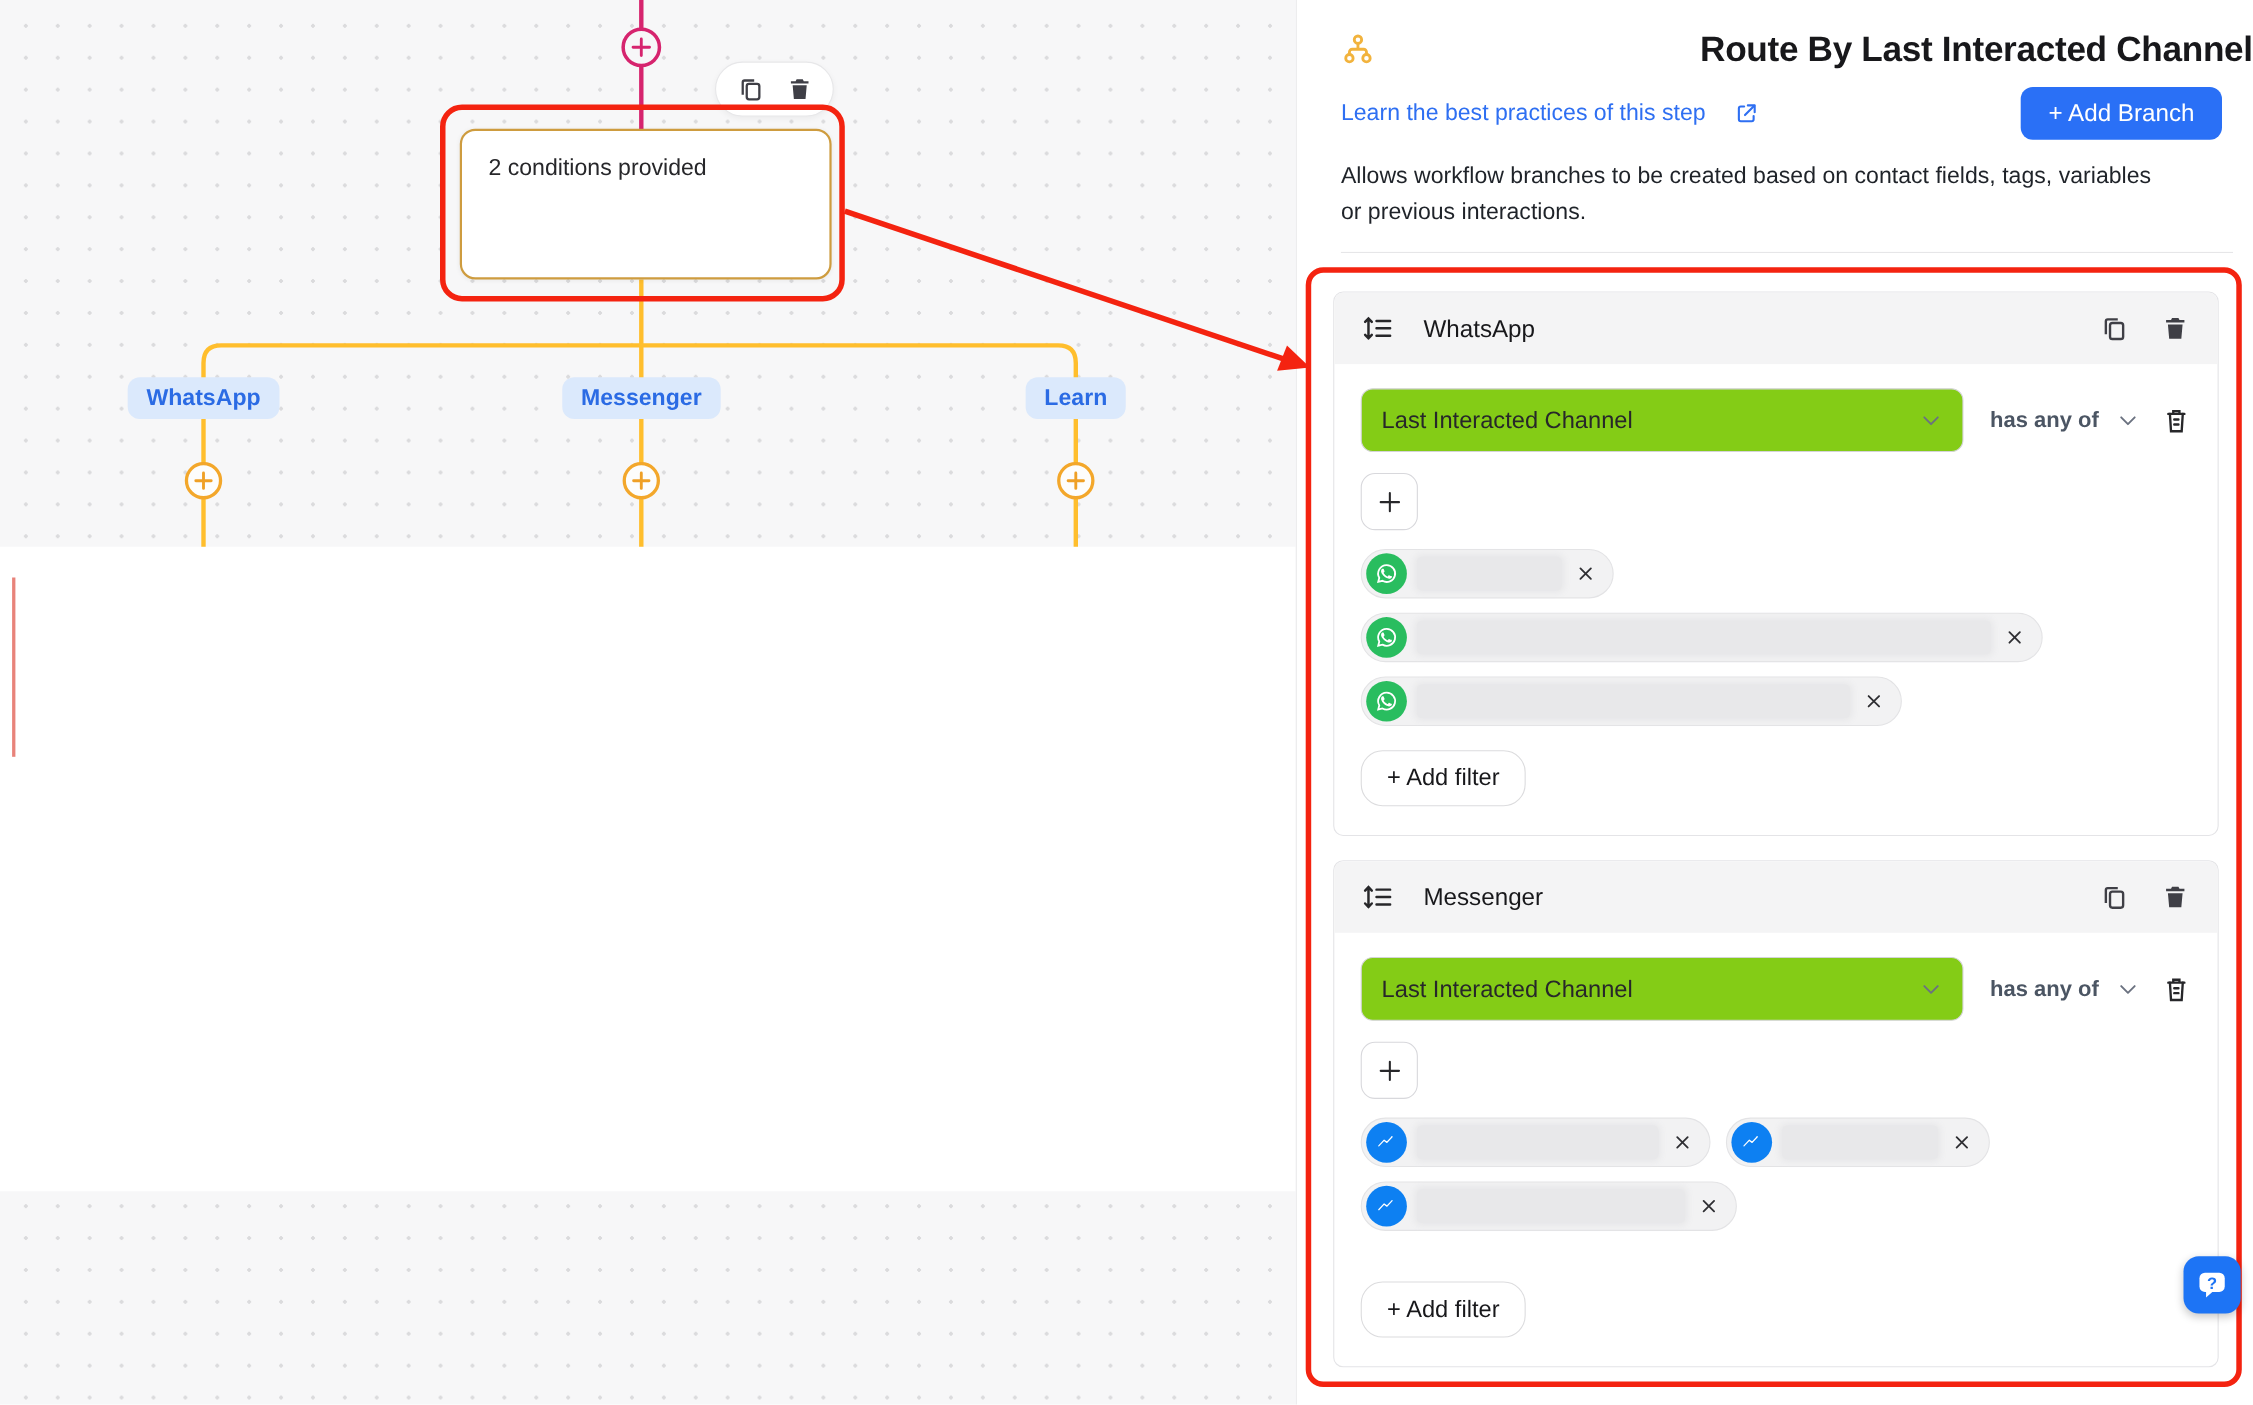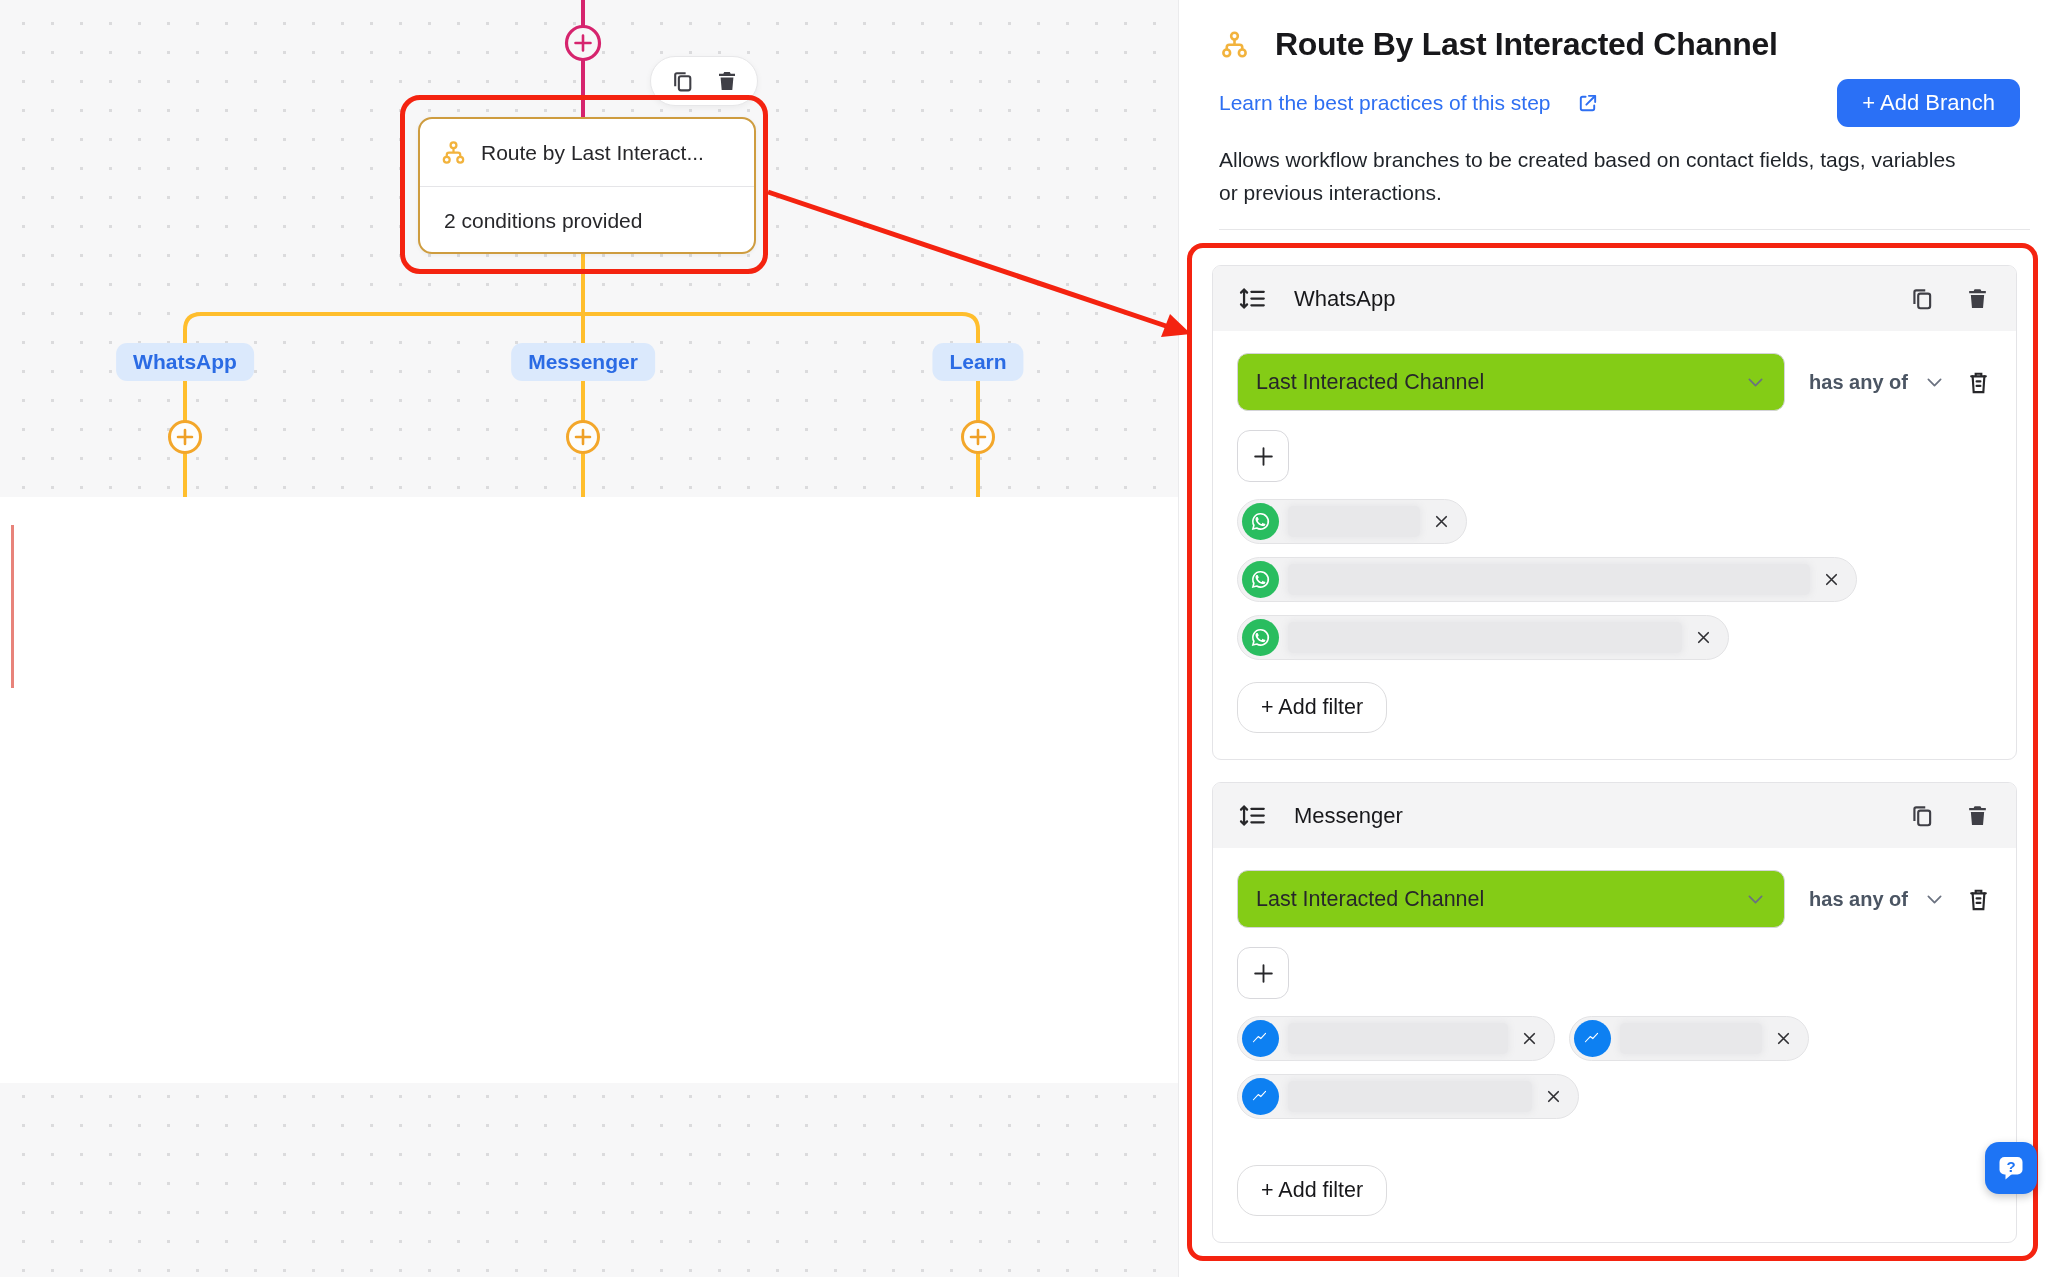--- a/index.html
+++ b/index.html
@@ -31,21 +31,21 @@
   .node-head { height:68px; display:flex; align-items:center; gap:14px; padding:0 20px;
     border-bottom:1px solid #E5E5E8; }
   .node-title { font-size:21px; color:#27272A; white-space:nowrap; }
   .node-sub { height:67px; display:flex; align-items:center; padding:0 24px; font-size:21px; color:#27272A; }
 
   .anno-arrow { position:absolute; left:0; top:0; pointer-events:none; }
 
   
   .panel { position:relative; width:870px; height:1277px; background:#fff; border-left:1px solid #EBEBED;
     padding:26px 0 0 40px; }
-  .panel-title-row { display:flex; align-items:center; gap:25px; }
+  .panel-title-row { display:flex; align-items:center; gap:25px;justify-content:space-between; }
   .panel-title { font-size:32px; font-weight:700; color:#18181B; letter-spacing:-.3px; }
   .link-row { display:flex; align-items:center; justify-content:space-between; margin-top:16px; padding-right:28px; }
   .learn-link { display:flex; align-items:center; gap:25px; color:#2E6FF2; font-size:21px; cursor:pointer; }
   .btn-primary { background:#2A70F6; color:#fff; font-size:22px; font-weight:500; border:none;
     border-radius:11px; padding:11px 25px; cursor:pointer; }
   .panel-desc { margin-top:17px; font-size:21px; line-height:1.55; color:#1F2329; max-width:745px; }
   .panel-hr { margin-top:20px; margin-right:18px; border:none; border-top:1px solid #E6E6E8; }
 
   .anno-box { margin:13px 10px 0 -32px; border:5px solid #F42310; border-radius:16px;
     padding:17px 16px 13px 20px; }
@@ -133,29 +133,20 @@
         </svg>
       </span>
       <span class="icon-btn">
         <svg width="24" height="24" viewBox="0 0 24 24" fill="currentColor">
           <path d="M9.2 3h5.6l.9 1.8H20v2.1H4V4.8h4.3L9.2 3zM5.6 8.6h12.8L17.3 21H6.7L5.6 8.6z"></path>
         </svg>
       </span>
     </div>
 
     <div class="node">
-      <div class="node-head">
-        <svg width="27" height="27" viewBox="0 0 24 24" fill="none" stroke="#F2B33D" stroke-width="2">
-          <circle cx="12" cy="5.5" r="2.6"></circle>
-            <circle cx="6" cy="18.5" r="2.6"></circle>
-            <circle cx="18" cy="18.5" r="2.6"></circle>
-          <path d="M12 8.2v3.6M6 15.9v-1.7a2 2 0 0 1 2-2h8a2 2 0 0 1 2 2v1.7"></path>
-        </svg>
-        <span class="node-title">Route by Last Interact...</span>
-      </div>
       <div class="node-sub">2 conditions provided</div>
     </div>
     <div class="node-red-rect"></div>
   </div>
 
   <div class="panel">
     <div class="panel-title-row">
       <svg width="31" height="31" viewBox="0 0 24 24" fill="none" stroke="#F2B33D" stroke-width="2">
         <circle cx="12" cy="5.5" r="2.6"></circle>
           <circle cx="6" cy="18.5" r="2.6"></circle>

